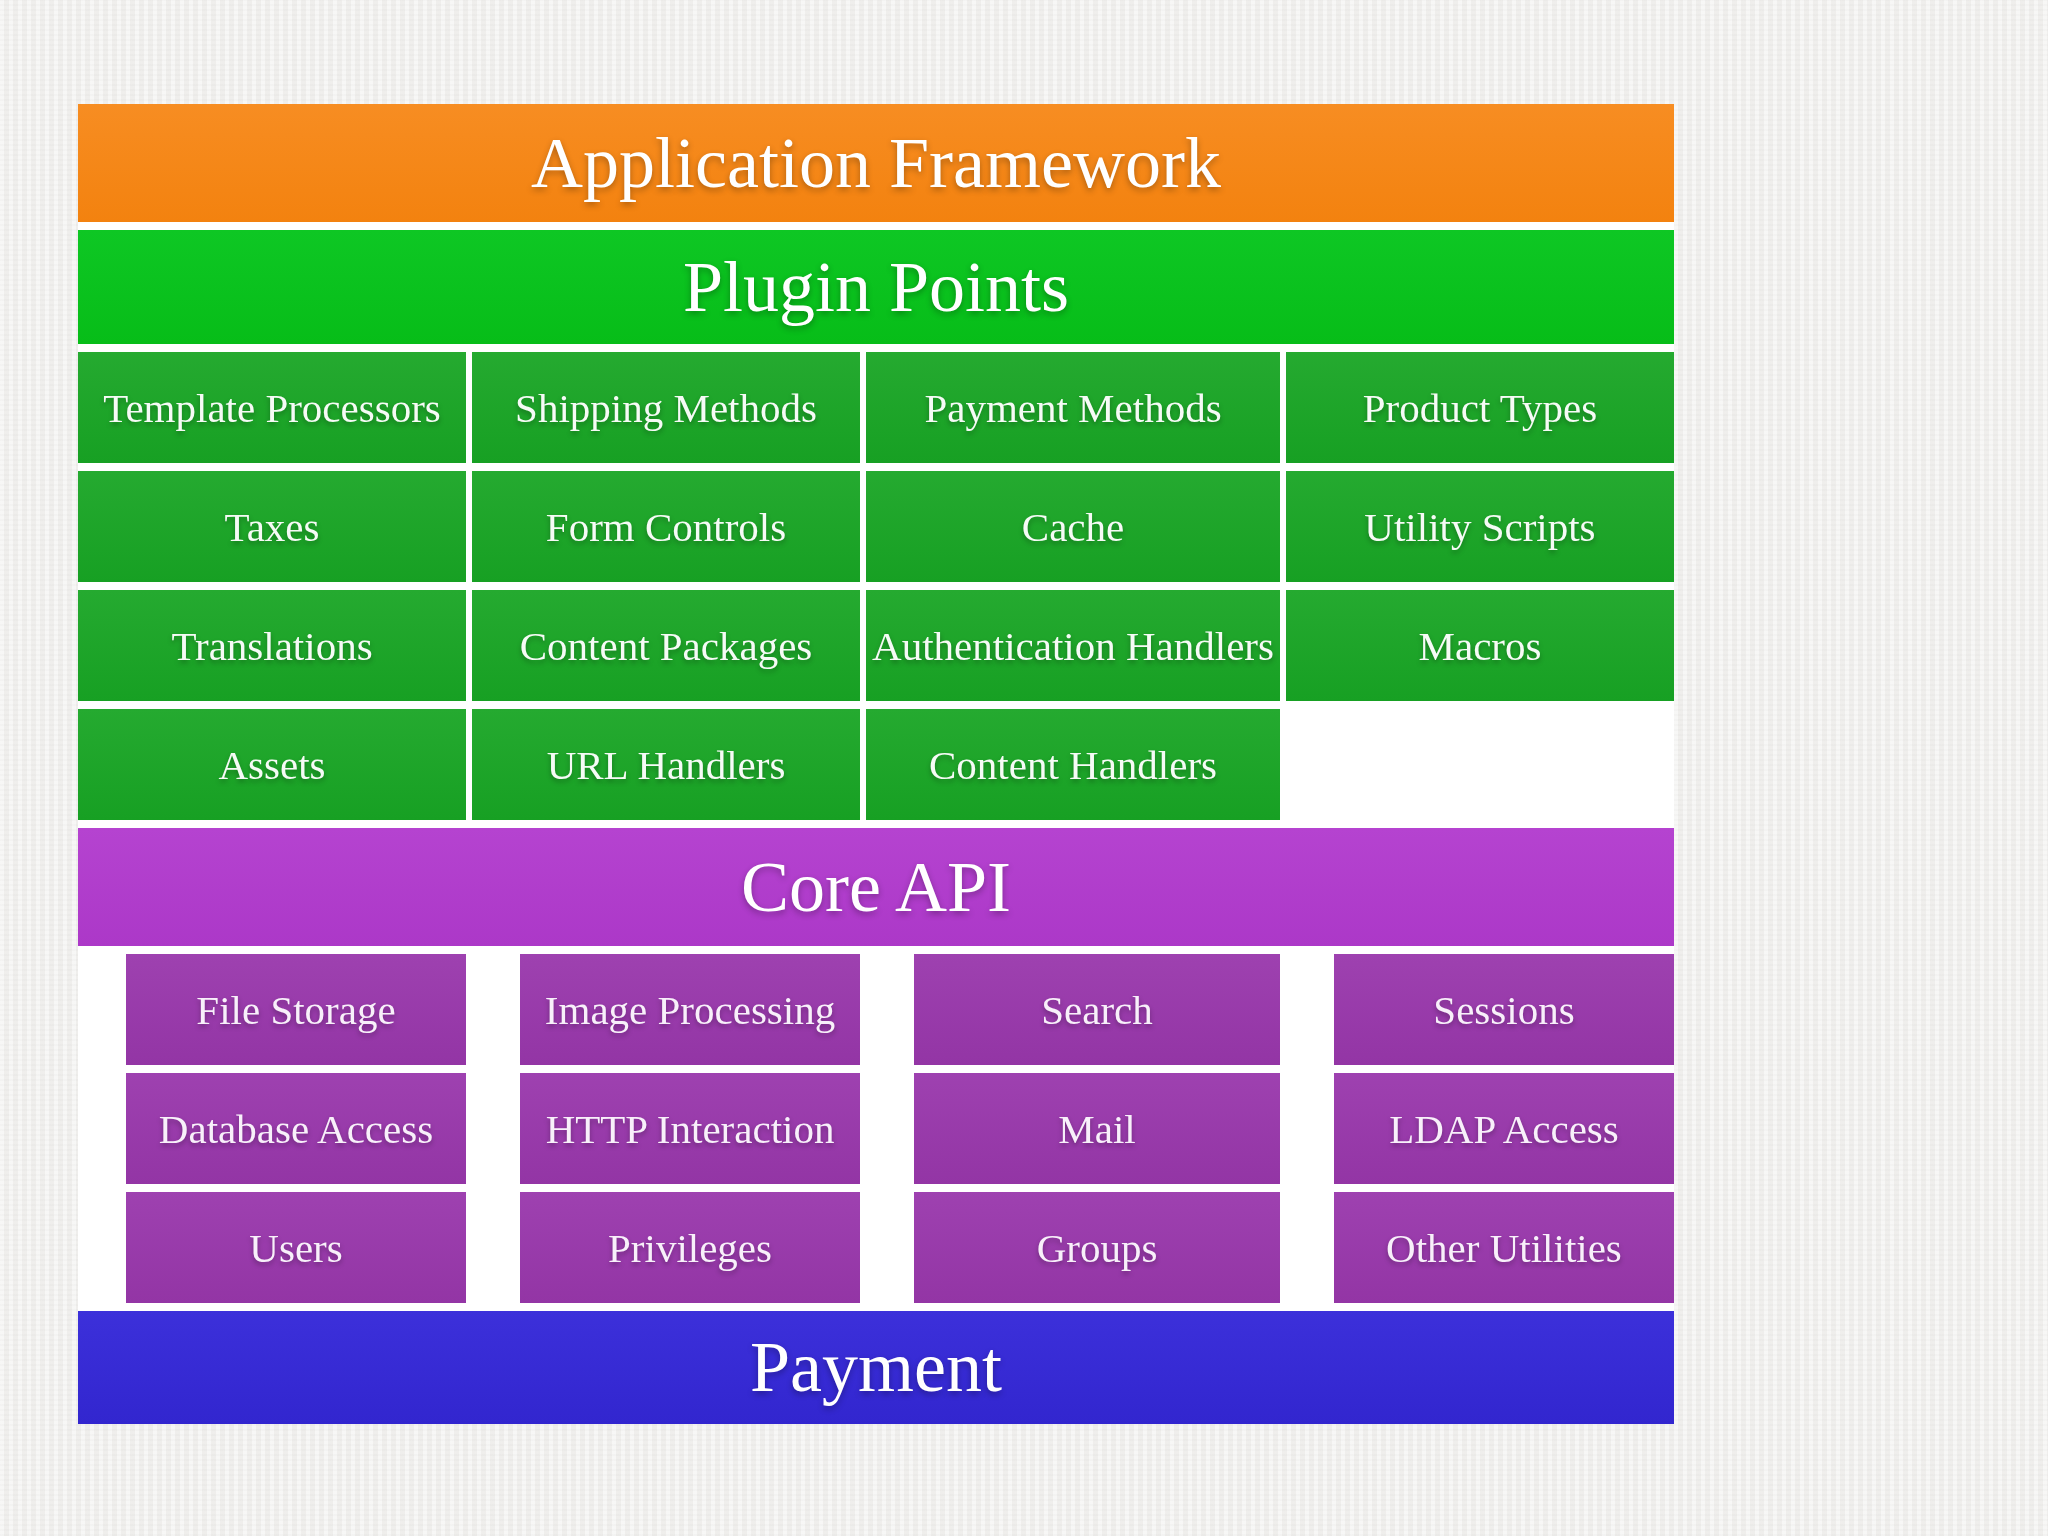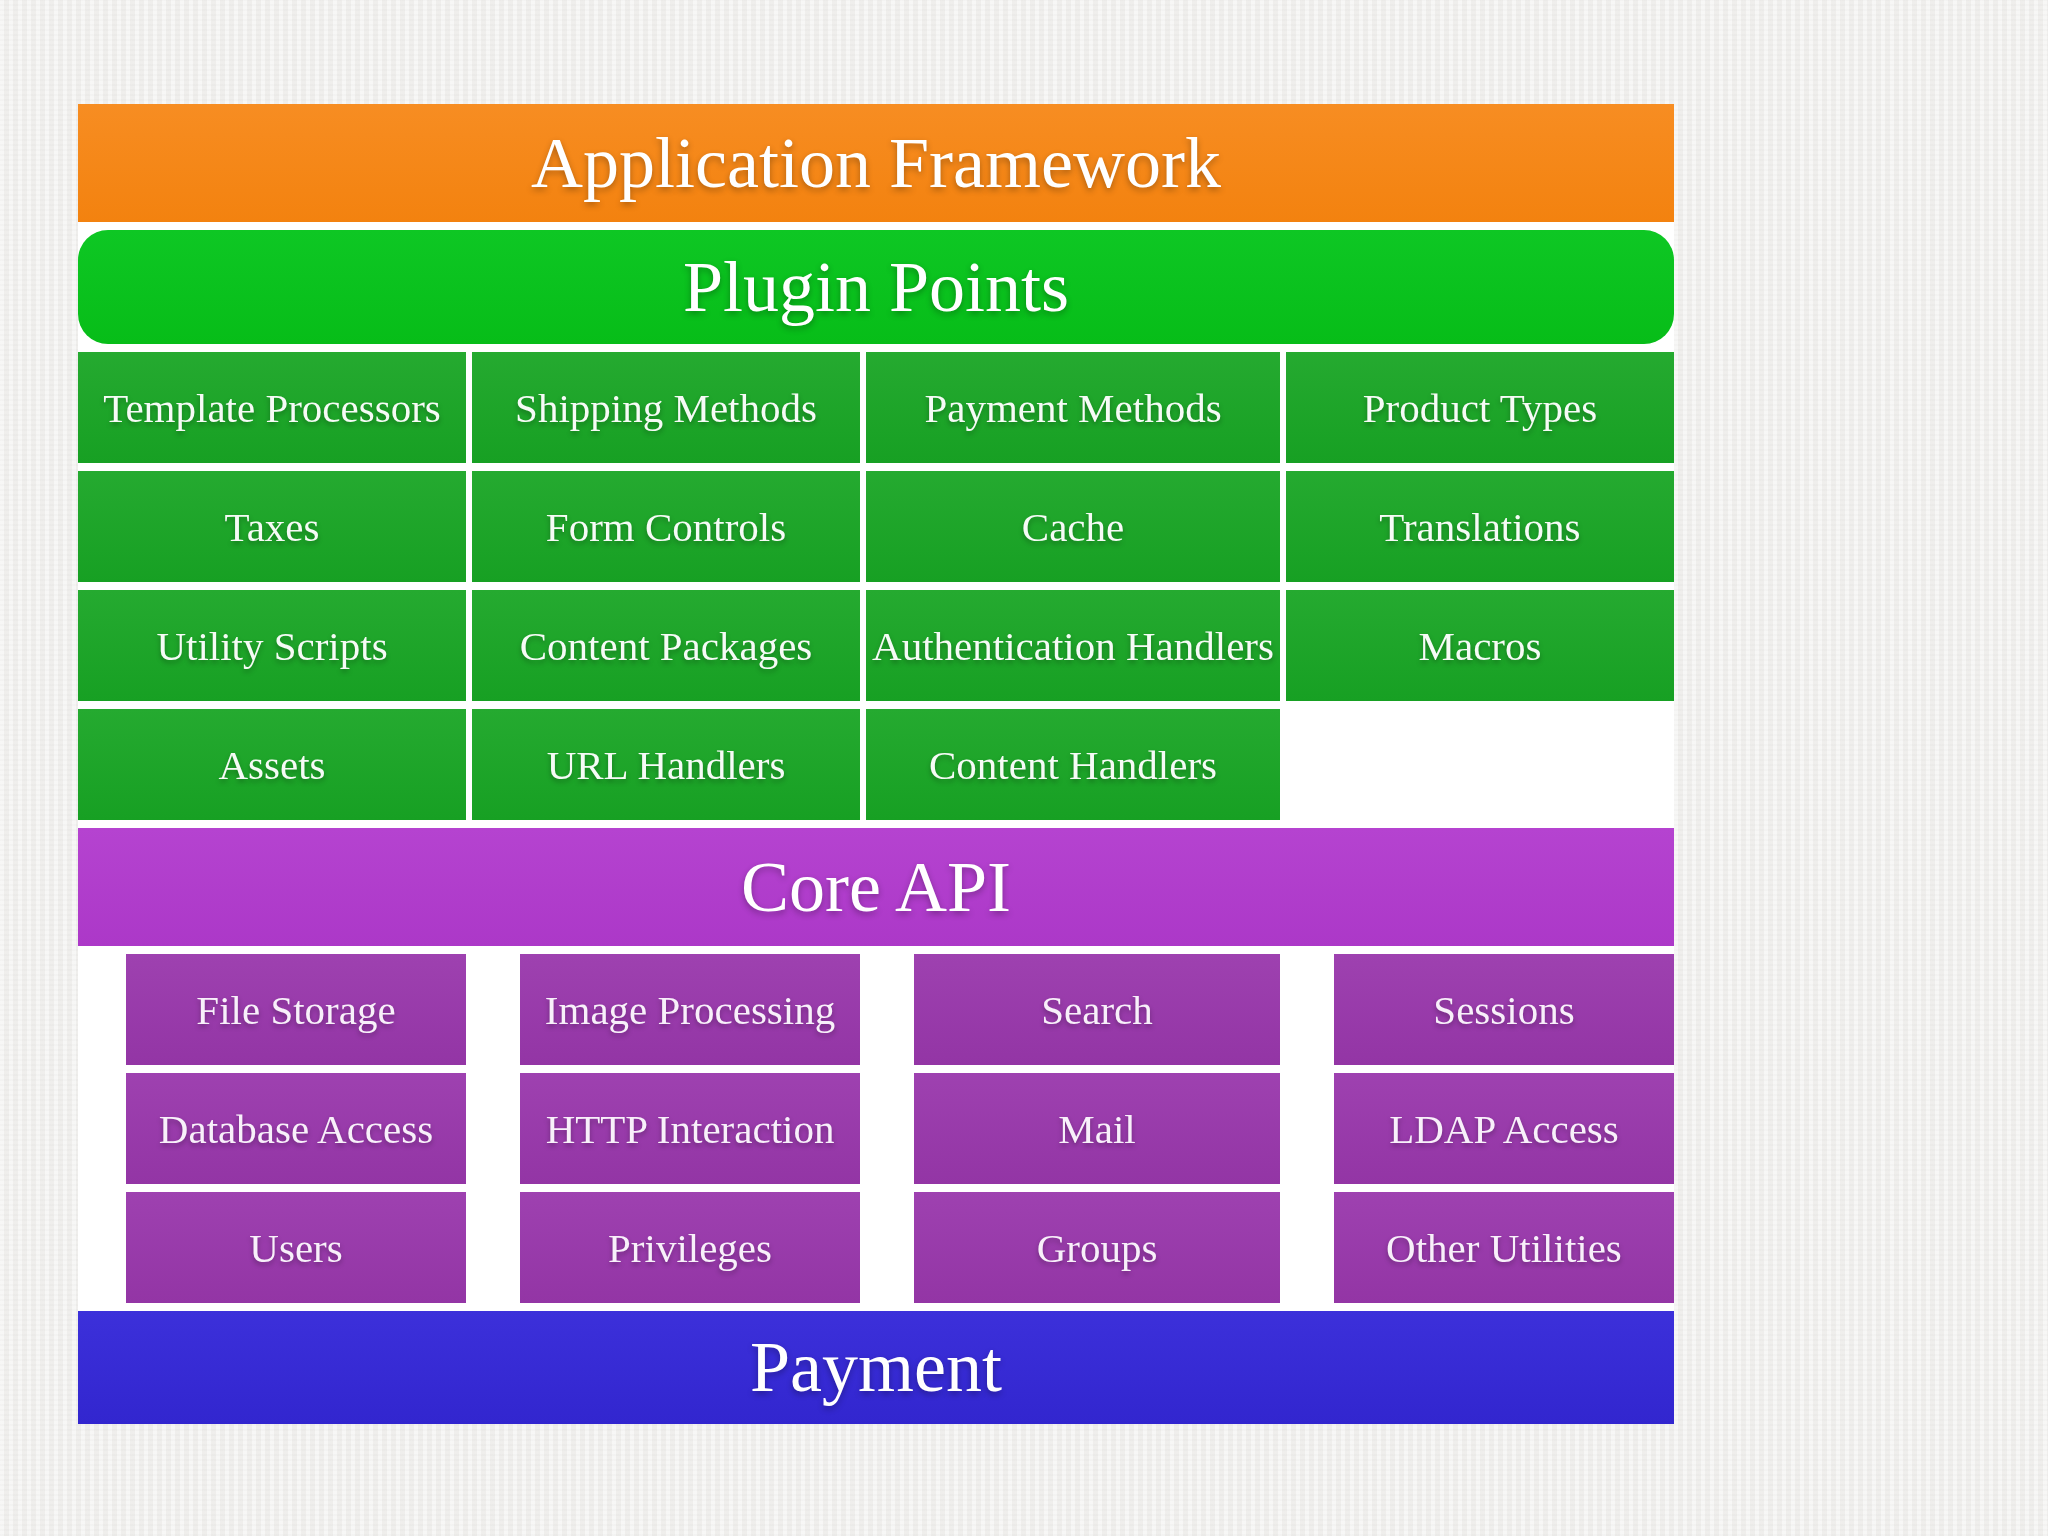--- a/index.html
+++ b/index.html
@@ -50,21 +50,21 @@
     display: flex;
     align-items: center;
     justify-content: center;
     color: #f6fbf6;
     font-size: 41px;
     padding: 0 6px;
     text-shadow: 0 3px 5px rgba(0,0,0,0.28);
     white-space: nowrap;
   }
   .banner-orange { background: linear-gradient(180deg, #f78d22 0%, #f3820f 100%); }
-  .banner-green  { background: linear-gradient(180deg, #0ec724 0%, #07bd18 100%); border-radius: 30px; }
+  .banner-green  { background: linear-gradient(180deg, #0ec724 0%, #07bd18 100%); }
   .cell-green    { background: linear-gradient(180deg, #25aa30 0%, #17a023 100%); }
   .banner-purple { background: linear-gradient(180deg, #b543d0 0%, #ac38c8 100%); }
   .cell-purple   { background: linear-gradient(180deg, #9e41b0 0%, #9335a5 100%); color: #f8f0fa; margin-left: 48px; }
   .banner-blue   { background: linear-gradient(180deg, #3c30da 0%, #3226cf 100%); }
 </style>
 </head>
 <body>
 
 <div class="stack">
 
@@ -77,23 +77,23 @@
   </div>
 
   <div class="cell cell-green">Template Processors</div>
   <div class="cell cell-green">Shipping Methods</div>
   <div class="cell cell-green">Payment Methods</div>
   <div class="cell cell-green">Product Types</div>
 
   <div class="cell cell-green">Taxes</div>
   <div class="cell cell-green">Form Controls</div>
   <div class="cell cell-green">Cache</div>
+  <div class="cell cell-green">Utility Scripts</div>
+
   <div class="cell cell-green">Translations</div>
-
-  <div class="cell cell-green">Utility Scripts</div>
   <div class="cell cell-green">Content Packages</div>
   <div class="cell cell-green">Authentication Handlers</div>
 
   <div class="cell cell-green">Macros</div>
   <div class="cell cell-green">Assets</div>
   <div class="cell cell-green">URL Handlers</div>
   <div class="cell cell-green">Content Handlers</div>
 
   <div class="banner banner-purple">
     <span>Core API</span>

